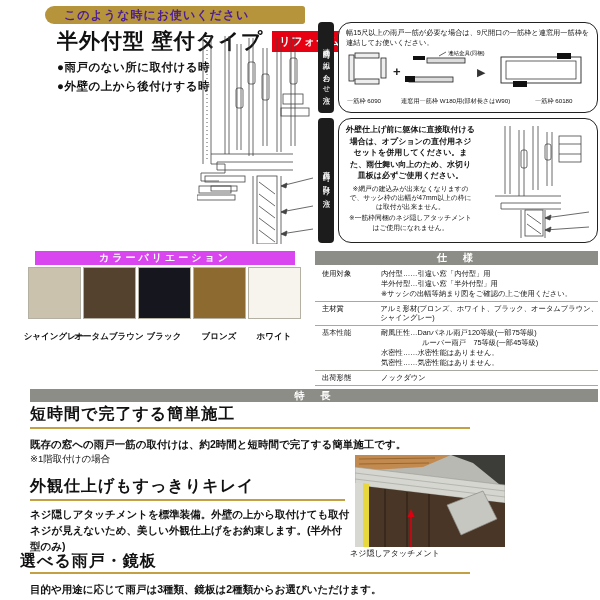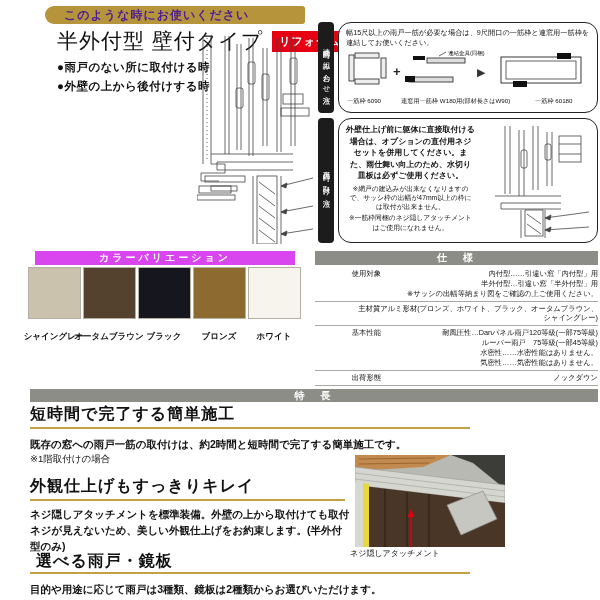--- a/index.html
+++ b/index.html
@@ -11,21 +11,21 @@
   .abs { position:absolute; }
 
   
   .banner {
     left:45px; top:6px; width:260px; height:18px;
     border-radius:10px 3px 3px 10px;
     color:#4c1d95; font-weight:bold; font-size:12px; line-height:18px;
     padding-left:19px; box-sizing:border-box; letter-spacing:1px;
   }
   .title-row { left:57px; top:27px; display:flex; align-items:center; gap:9px; }
-  .main-title { font-size:21px; font-weight:normal; letter-spacing:1px; color:#111; }
+  .main-title { font-size:21px; font-weight:bold; letter-spacing:1px; color:#111; }
   .badge {
     color:#fff; font-size:11px; font-weight:bold; padding:3px 7px; letter-spacing:1px;
   }
   .bullet { left:57px; font-size:11.5px; font-weight:bold; color:#111; letter-spacing:0.5px; }
 
   
   .vstrip {
     width:16px; border-radius:4px; color:#fff;
     writing-mode:vertical-rl; text-orientation:upright;
     font-size:7.5px; letter-spacing:1.5px;
@@ -49,21 +49,21 @@
   }
 
   
   .swatch { top:267px; width:53px; height:52px; border:1px solid #b5b0a4; box-sizing:border-box; }
   .swatch-label {
     top:331px; font-size:8.5px; font-weight:bold; color:#111; white-space:nowrap;
     transform:translateX(-50%);
   }
 
   
-  .spec-table { left:315px; top:267px; width:283px; font-size:7.3px; color:#111;text-align:right; }
+  .spec-table { left:315px; top:267px; width:283px; font-size:7.3px; color:#111; }
   .spec-row { display:flex; border-bottom:1px solid #a8a8a3; padding:2px 0; }
   .spec-label { width:66px; padding-left:7px; box-sizing:border-box; }
   .spec-content { flex:1; }
   .spec-line { line-height:1.35; white-space:nowrap; }
   .spec-line.indent { padding-left:41px; }
 
   
   .feat-title { font-size:16px; font-weight:bold; color:#111; letter-spacing:1px; }
   .underline { height:2px; }
   .feat-body { font-size:10.5px; font-weight:bold; color:#111; line-height:1.5; }
@@ -286,17 +286,17 @@
       <line x1="74" y1="39" x2="74" y2="92" stroke="#33241a" stroke-width="1.4"></line>
       <polygon points="92,50 128,36 142,64 106,80" fill="#c7c7c1" stroke="#8b8b85" stroke-width="0.7"></polygon>
       <rect x="0" y="28" width="8" height="64" fill="#d8d8d2"></rect>
       <polygon points="8,28 14,29 14,92 8,92" fill="#e8d83e"></polygon>
       <line x1="56" y1="92" x2="56" y2="60" stroke="#dd0010" stroke-width="1.5"></line>
       <polygon points="56,54 52.5,62 59.5,62" fill="#dd0010"></polygon>
     </svg>
   </div>
   <div class="abs photo-caption" style="left:350px; top:548px; width:160px">ネジ隠しアタッチメント</div>
 
-  <div class="abs feat-title" style="left:36px; top:551px">選べる雨戸・鏡板</div>
+  <div class="abs feat-title" style="left:20px; top:551px">選べる雨戸・鏡板</div>
   <div class="abs underline" style="left: 30px; top: 572px; width: 440px; background-color: rgb(195, 160, 67);"></div>
   <div class="abs feat-body" style="left:30px; top:582px">目的や用途に応じて雨戸は3種類、鏡板は2種類からお選びいただけます。</div>
 
 </div>
 
 </body></html>

